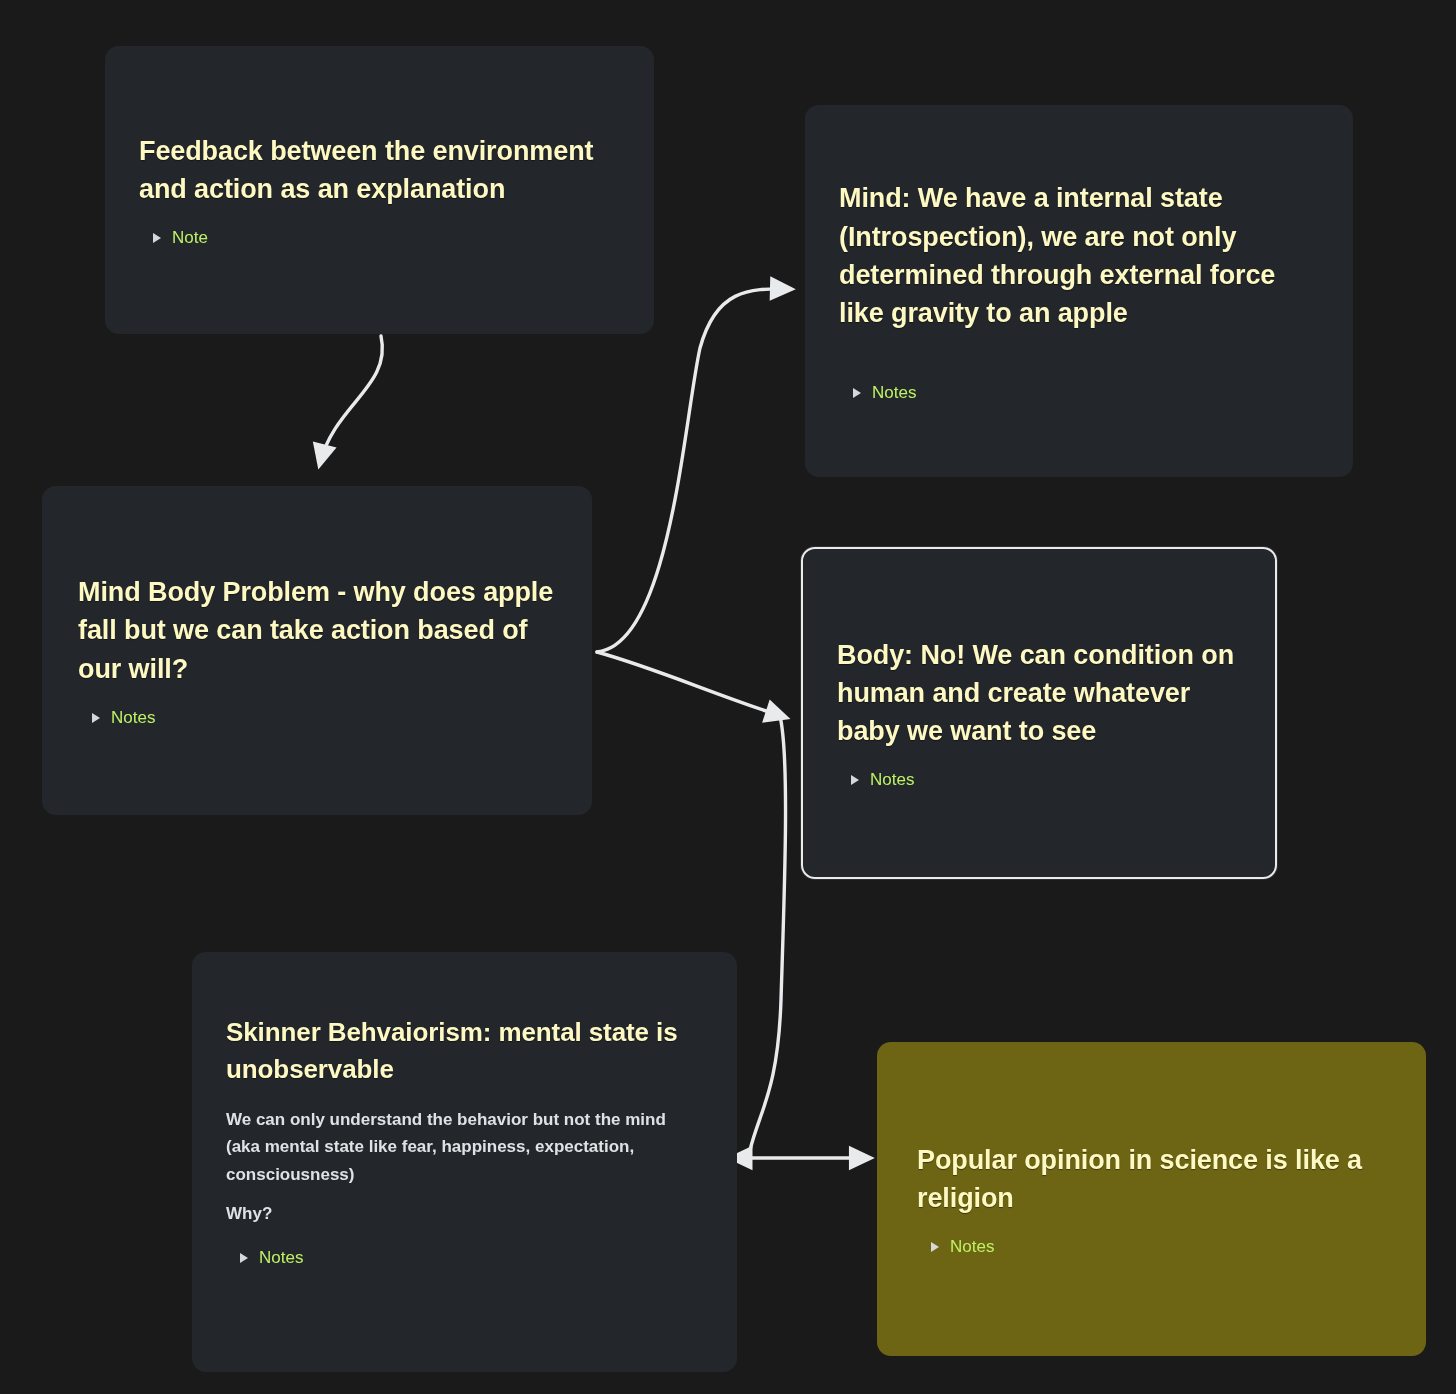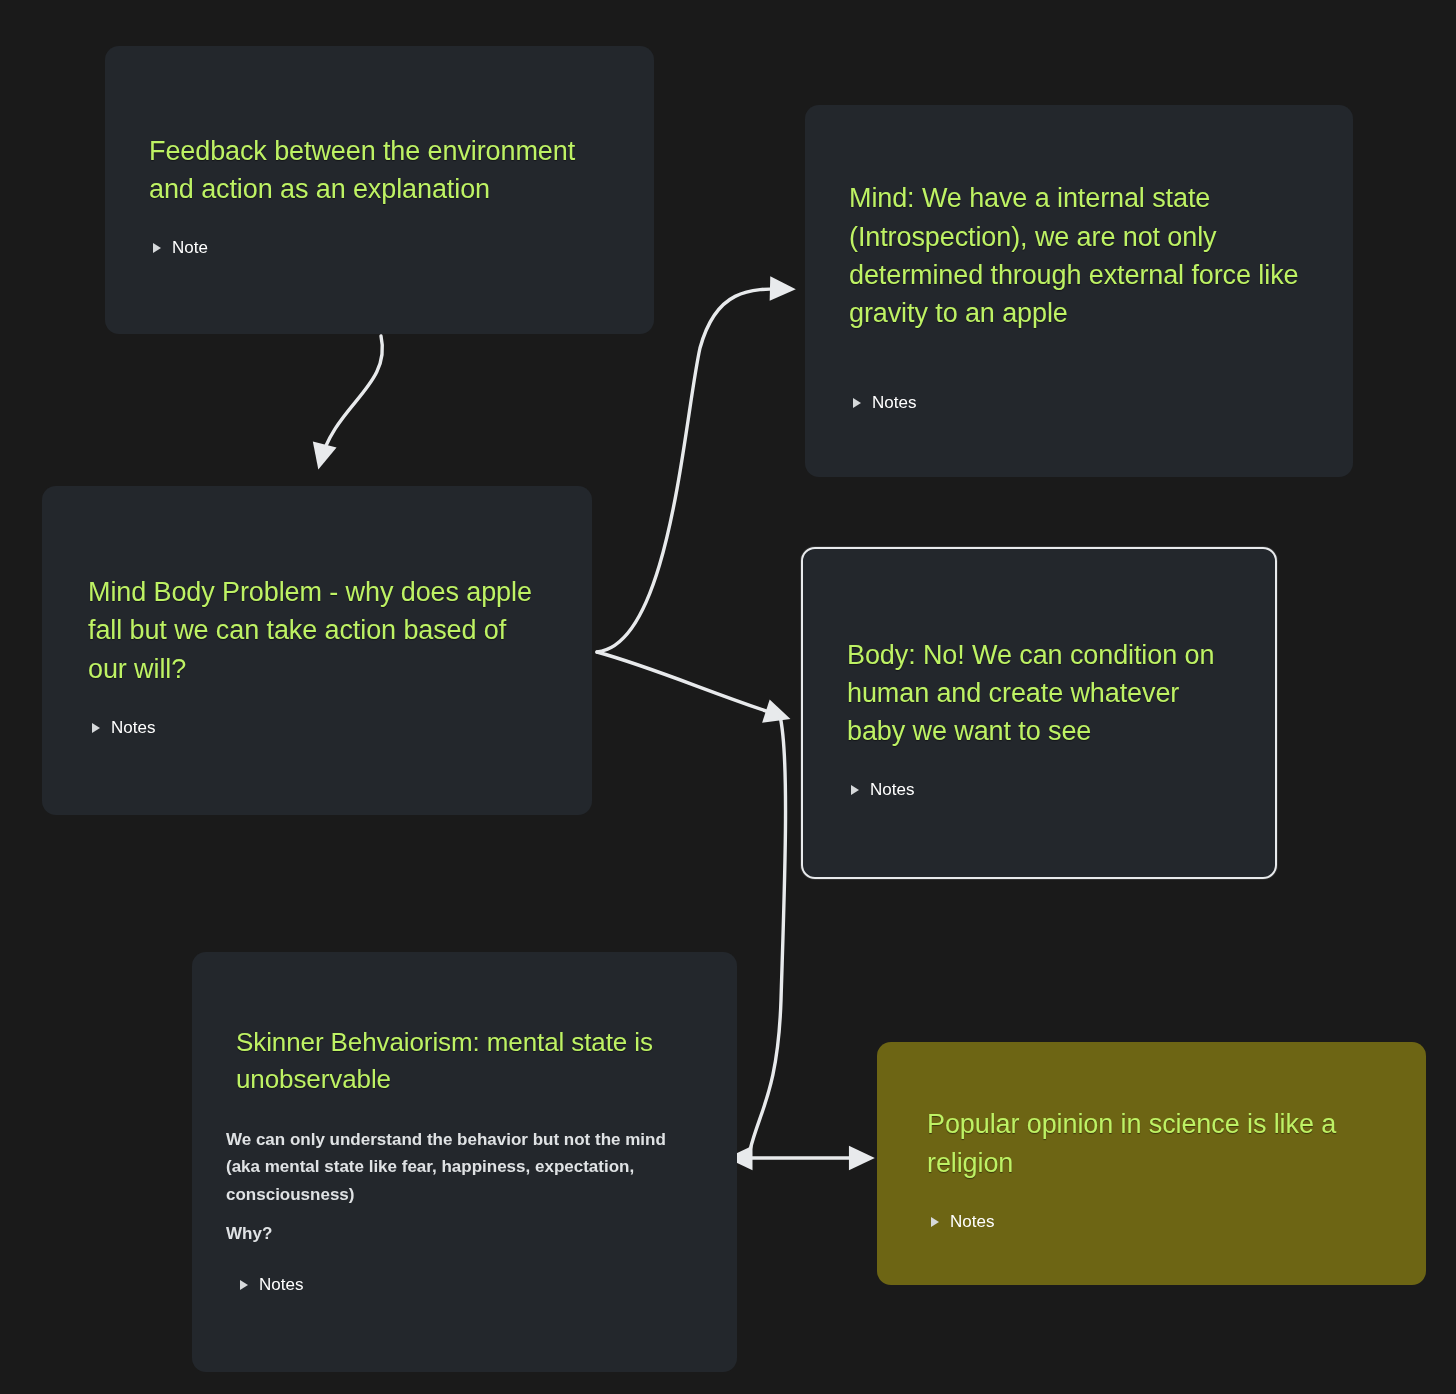--- a/index.html
+++ b/index.html
@@ -37,63 +37,63 @@
   }
   .node.selected {
     border: 2px solid #e8eaec;
     box-shadow: 0 0 0 1px rgba(255,255,255,0.10);
   }
   .node.accent-olive {
     background: #6d6514;
   }
   .node-title {
     font-size: 27px;
-    font-weight: 400;
+    font-weight: 700;
     line-height: 1.42;
-    color: #bef264;
+    color: #fef9c3;
     letter-spacing: -0.1px;
-    margin: 10px;
+    margin: 0;
     text-shadow: 0 1px 1px rgba(0,0,0,0.45);
   }
   .node-title.small {
     font-size: 26px;
   }
   .node-body {
     margin-top: 18px;
     font-size: 17px;
     line-height: 1.62;
     color: #dfe2e4;
     font-weight: 700;
   }
   .node-body p {
     margin: 0 0 12px 0;
   }
   .node-body p:last-child {
-    margin-bottom: 7px;
+    margin-bottom: 0;
   }
   .disclosure {
     display: flex;
     align-items: center;
     gap: 11px;
     margin-top: 20px;
     padding-left: 14px;
     cursor: pointer;
     user-select: none;
   }
   .disclosure .tri {
     width: 0;
     height: 0;
     border-left: 8px solid #d6d9db;
     border-top: 5.5px solid transparent;
     border-bottom: 5.5px solid transparent;
     flex: 0 0 auto;
   }
   .disclosure .lbl {
     font-size: 17px;
-    color: #ffffff;
+    color: #bef264;
     font-weight: 400;
     text-align: right;
   }
 </style>
 </head>
 <body>
 
 <div id="canvas">
 
   <svg id="edge-layer" viewBox="0 0 1456 1394" width="1456" height="1394" aria-hidden="true">
@@ -161,21 +161,21 @@
     <div class="node-body">
       <p>We can only understand the behavior but not the mind (aka mental state like fear, happiness, expectation, consciousness)</p>
       <p>Why?</p>
     </div>
     <div class="disclosure">
       <span class="tri"></span>
       <span class="lbl">Notes</span>
     </div>
   </div>
 
-  <div class="node accent-olive" style="left:877px; top:1042px; width:549px; height:243px; padding:0 40px;">
+  <div class="node accent-olive" style="left:877px; top:1042px; width:549px; height:314px; padding:0 40px;">
     <div class="node-title">Popular opinion in science is like a religion</div>
     <div class="disclosure">
       <span class="tri"></span>
       <span class="lbl">Notes</span>
     </div>
   </div>
 
 </div>
 
 </body></html>

